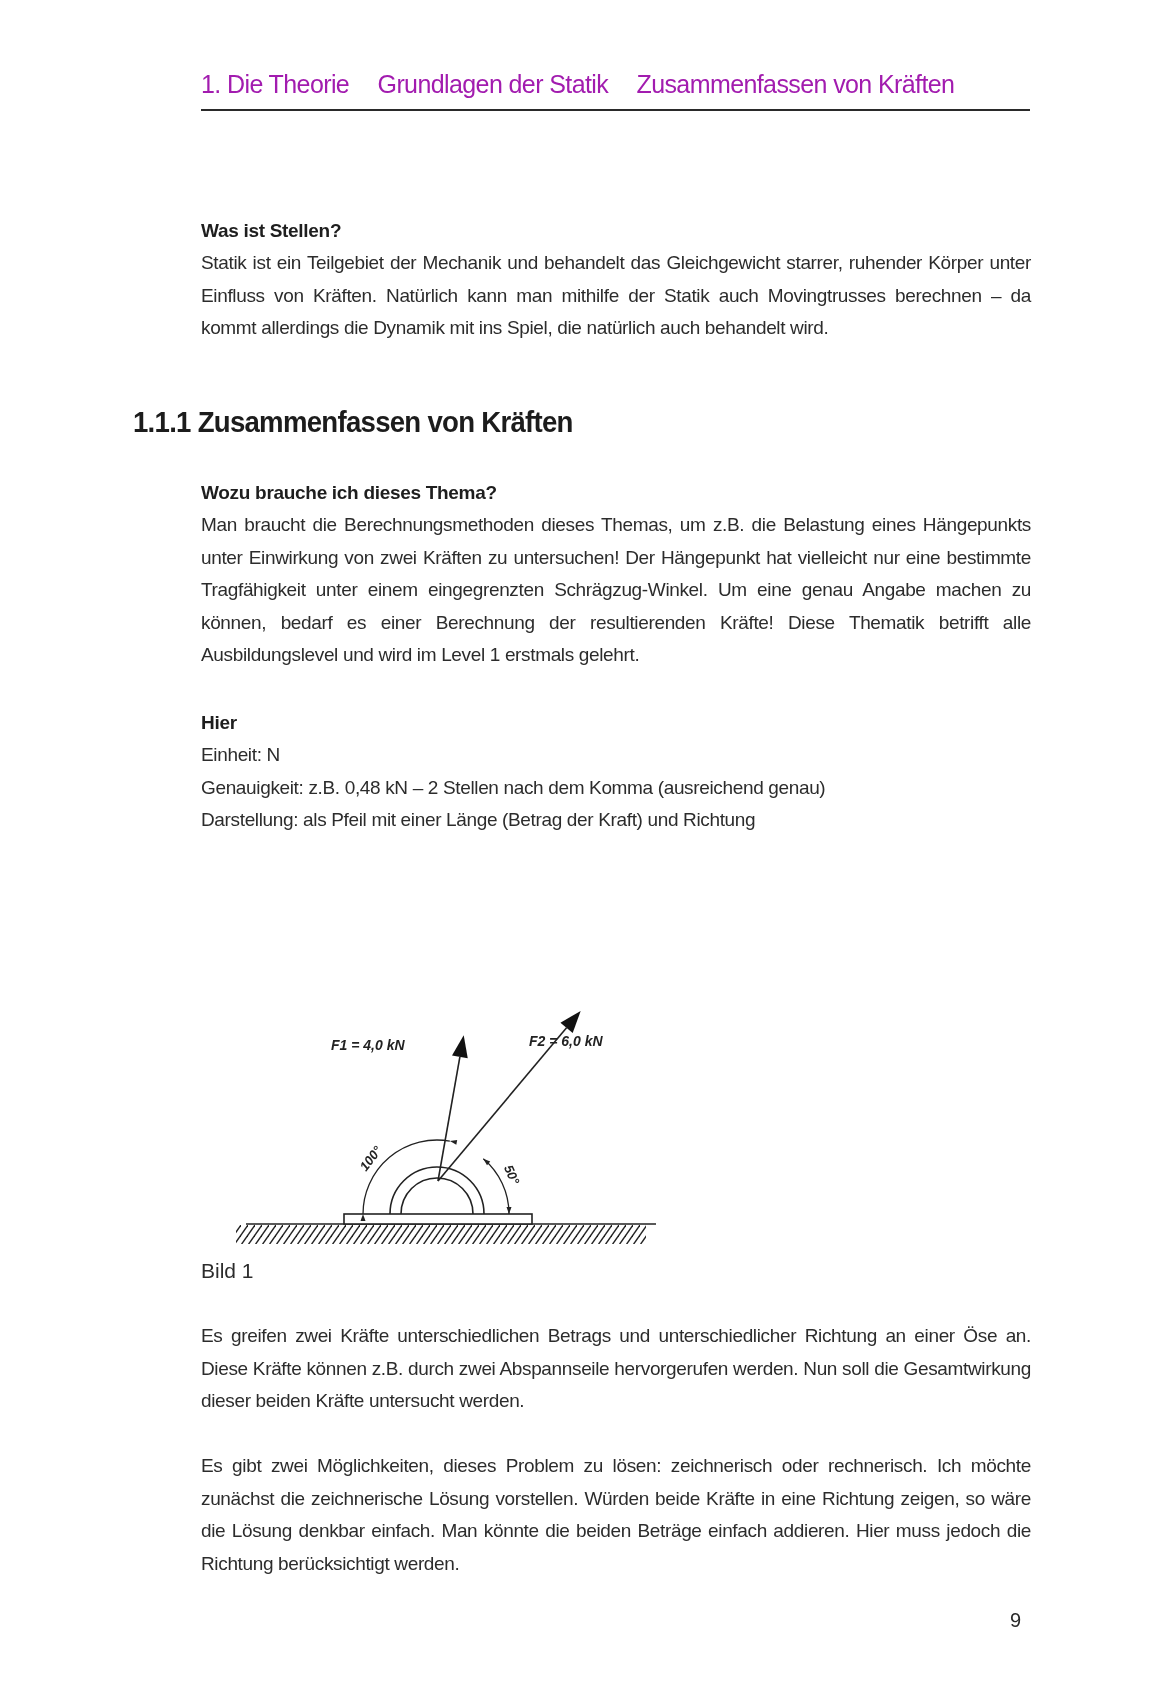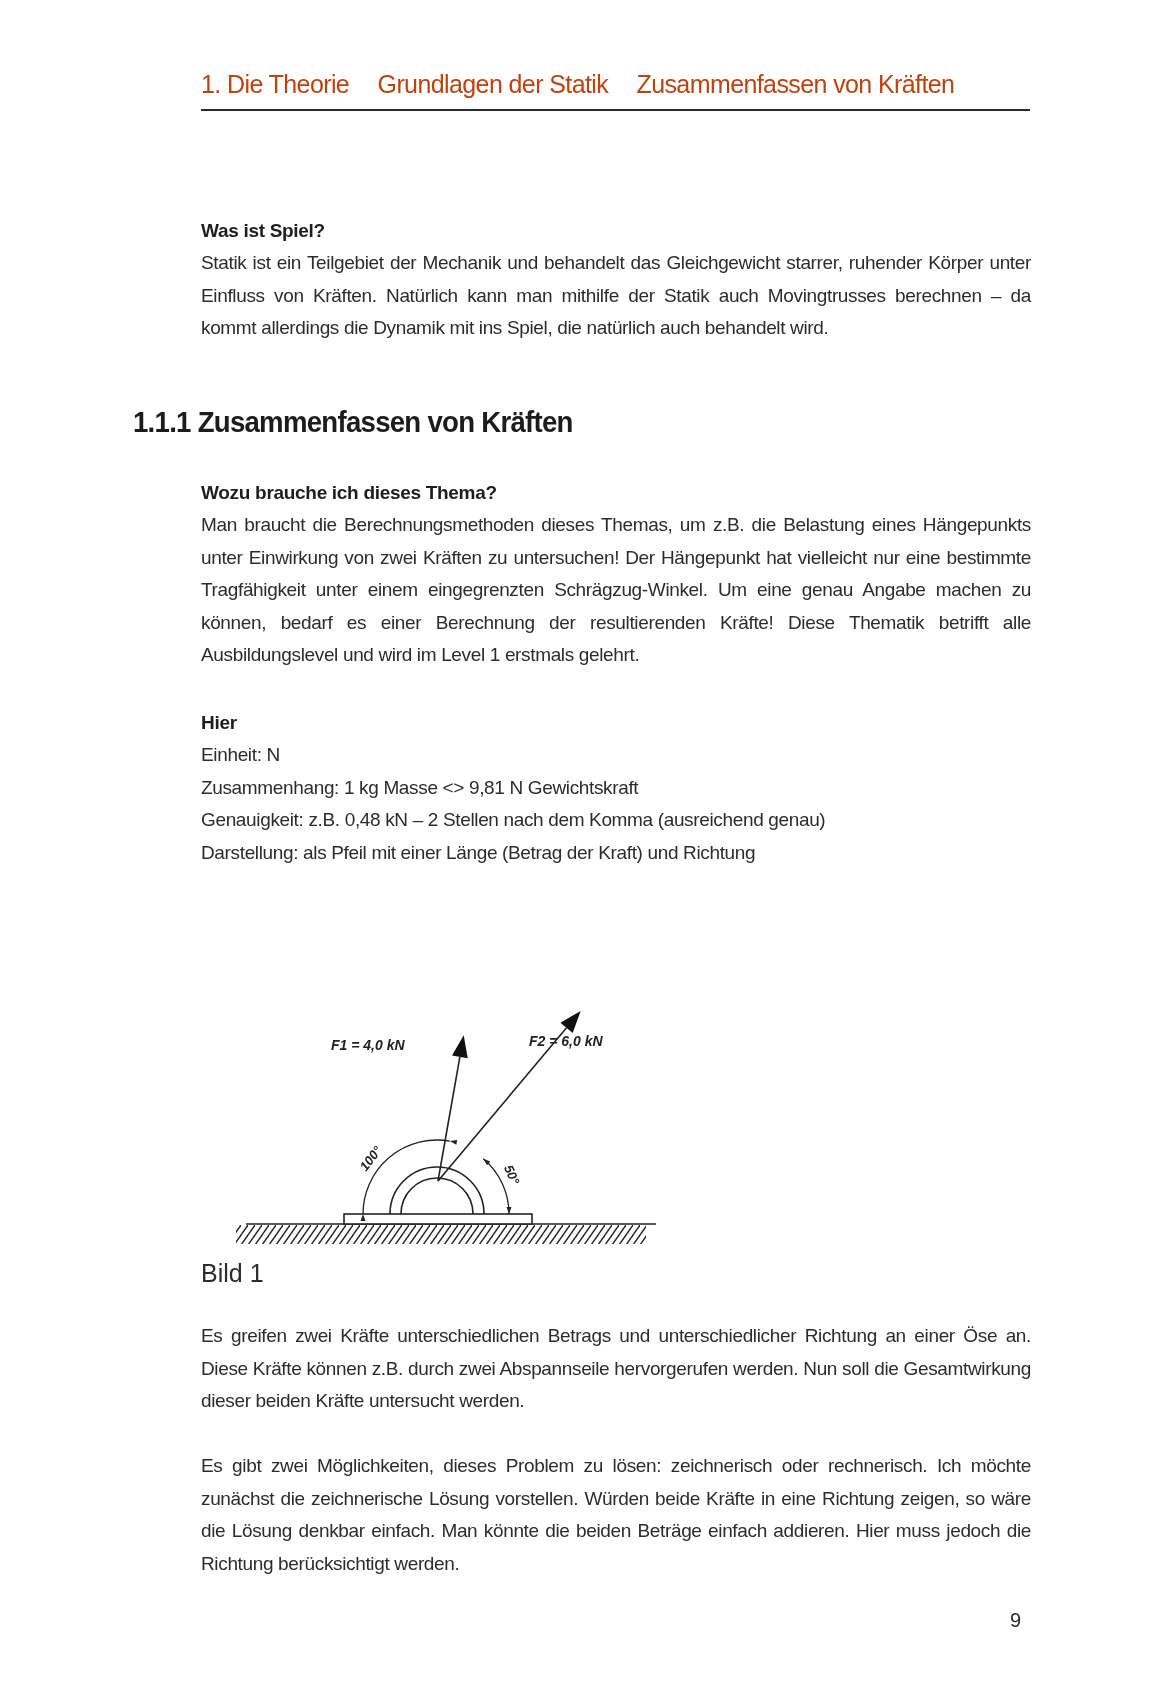--- a/index.html
+++ b/index.html
@@ -1,59 +1,58 @@
 <!DOCTYPE html>
 <html><head>
 <meta charset="utf-8">
 <style>
   html, body { margin:0; padding:0; background:#ffffff; }
   body { width:1176px; height:1701px; position:relative; overflow:hidden;
          font-family:"Liberation Sans", sans-serif; color:#2a2a2a; }
   .running-header { position:absolute; left:201px; top:70px; width:830px;
-         font-size:25px; letter-spacing:-0.6px; color:#c2410c; white-space:nowrap; }
+         font-size:25px; letter-spacing:-0.6px; color:#a21caf; white-space:nowrap; }
   .running-header span { margin-right:22px; }
   .running-header span:last-child { margin-right:0; }
   .header-rule { position:absolute; left:201px; top:109px; width:829px; height:2px; background:#2a2a2a; }
   .block { position:absolute; left:201px; width:830px; }
   .subhead { font-weight:bold; font-size:19px; letter-spacing:-0.3px; line-height:33px; color:#1e1e1e; }
   .para { font-size:19px; line-height:32.6px; letter-spacing:-0.35px; text-align:justify; color:#2c2c2c; }
   .section-title { position:absolute; left:133px; top:405px; font-size:30px; font-weight:bold;
          letter-spacing:-0.8px; color:#1c1c1c; transform:scaleX(0.92); transform-origin:left; white-space:nowrap; }
   .kv { font-size:19px; line-height:32.6px; letter-spacing:-0.35px; color:#2c2c2c; }
   .page-number { position:absolute; left:1010px; top:1609px; font-size:20px; color:#2a2a2a; }
   .diagram { position:absolute; left:220px; top:985px; }
   .diagram text { font-family:"Liberation Sans", sans-serif; font-weight:bold; font-style:italic; fill:#222; }
-  .caption { position:absolute; left:201px; top:1259px; font-size:25px; color:#2c2c2c; }
+  .caption { position:absolute; left:201px; top:1259px; font-size:21px; color:#2c2c2c; }
 </style>
 </head>
 <body>
 
 <div class="running-header">
   <span>1. Die Theorie</span>
   <span>Grundlagen der Statik</span>
   <span>Zusammenfassen von Kräften</span>
 </div>
 <div class="header-rule"></div>
 
 <div class="block" style="top:214px;">
-  <div class="subhead">Was ist Spiel?</div>
+  <div class="subhead">Was ist Stellen?</div>
   <div class="para">Statik ist ein Teilgebiet der Mechanik und behandelt das Gleichgewicht starrer, ruhender Körper unter Einfluss von Kräften. Natürlich kann man mithilfe der Statik auch Movingtrusses berechnen – da kommt allerdings die Dynamik mit ins Spiel, die natürlich auch behandelt wird.</div>
 </div>
 
 <div class="section-title">1.1.1 Zusammenfassen von Kräften</div>
 
 <div class="block" style="top:476px;">
   <div class="subhead">Wozu brauche ich dieses Thema?</div>
   <div class="para">Man braucht die Berechnungsmethoden dieses Themas, um z.B. die Belastung eines Hängepunkts unter Einwirkung von zwei Kräften zu untersuchen! Der Hängepunkt hat vielleicht nur eine bestimmte Tragfähigkeit unter einem eingegrenzten Schrägzug-Winkel. Um eine genau Angabe machen zu können, bedarf es einer Berechnung der resultierenden Kräfte! Diese Thematik betrifft alle Ausbildungslevel und wird im Level 1 erstmals gelehrt.</div>
 </div>
 
 <div class="block" style="top:706px;">
   <div class="subhead">Hier</div>
   <div class="kv">Einheit: N</div>
-  <div class="kv">Zusammenhang: 1 kg Masse &lt;&gt; 9,81 N Gewichtskraft</div>
   <div class="kv">Genauigkeit: z.B. 0,48 kN – 2 Stellen nach dem Komma (ausreichend genau)</div>
   <div class="kv">Darstellung: als Pfeil mit einer Länge (Betrag der Kraft) und Richtung</div>
 </div>
 
 <div class="block" style="top:936px;">
 </div>
 
 <svg class="diagram" width="460" height="265" viewBox="0 0 460 265">
   <defs>
     <pattern id="hatch" width="7" height="20" patternUnits="userSpaceOnUse">

